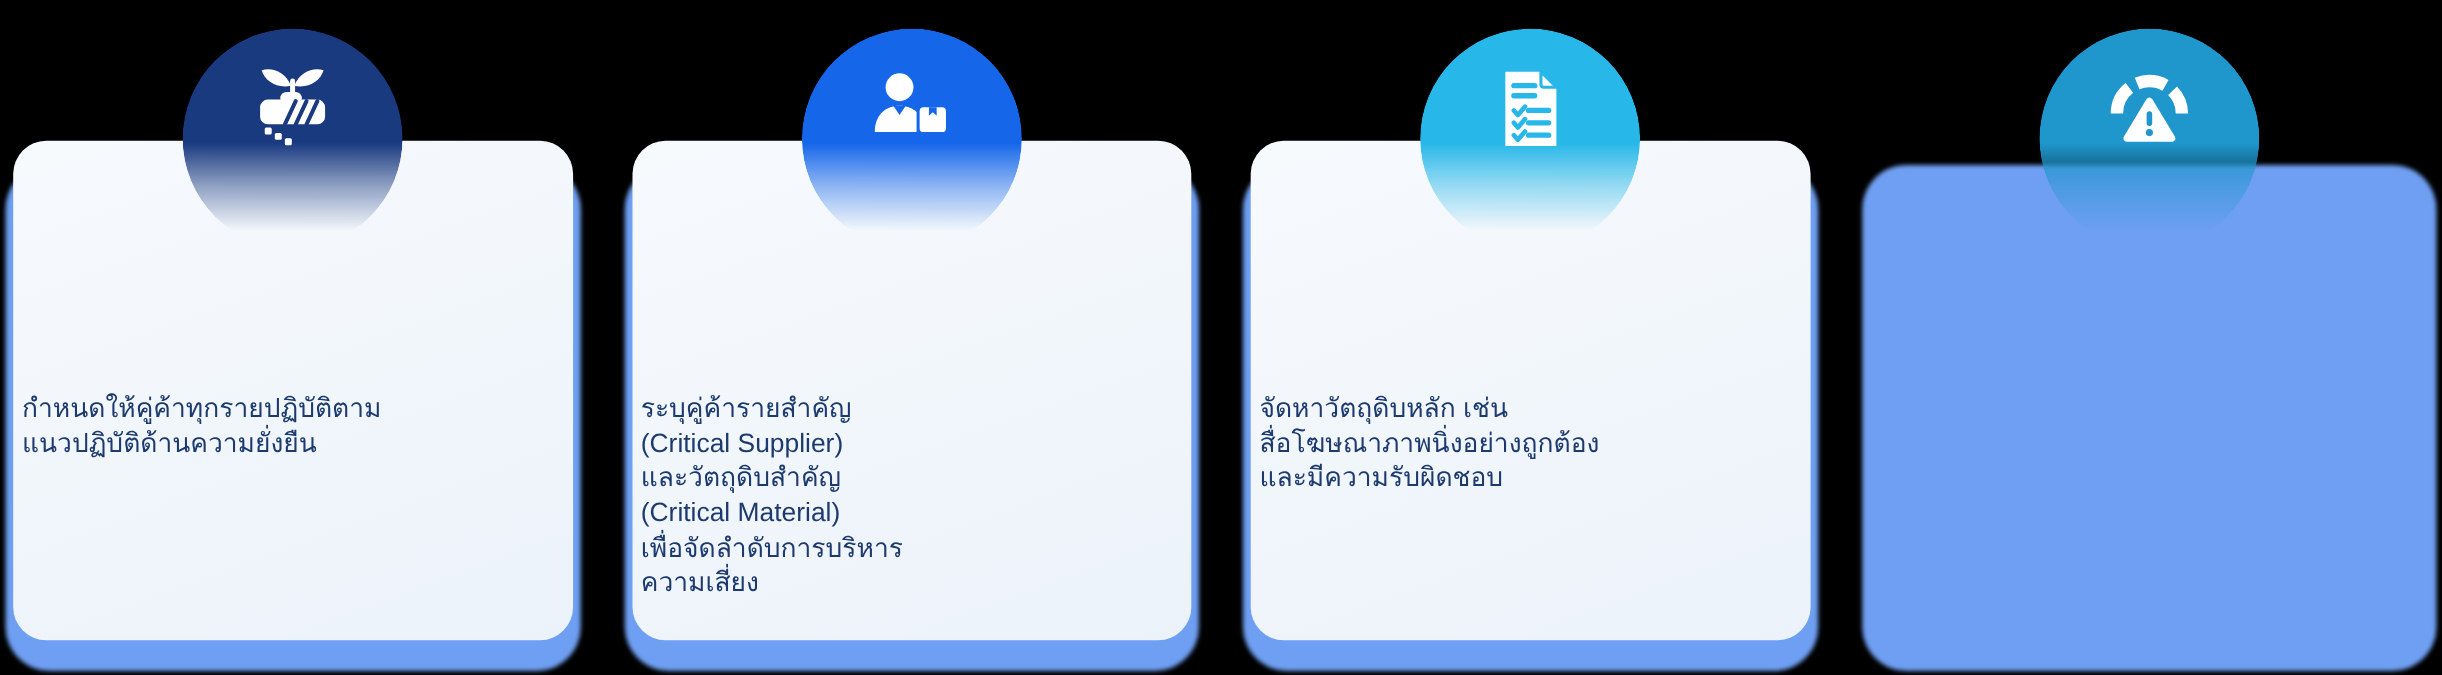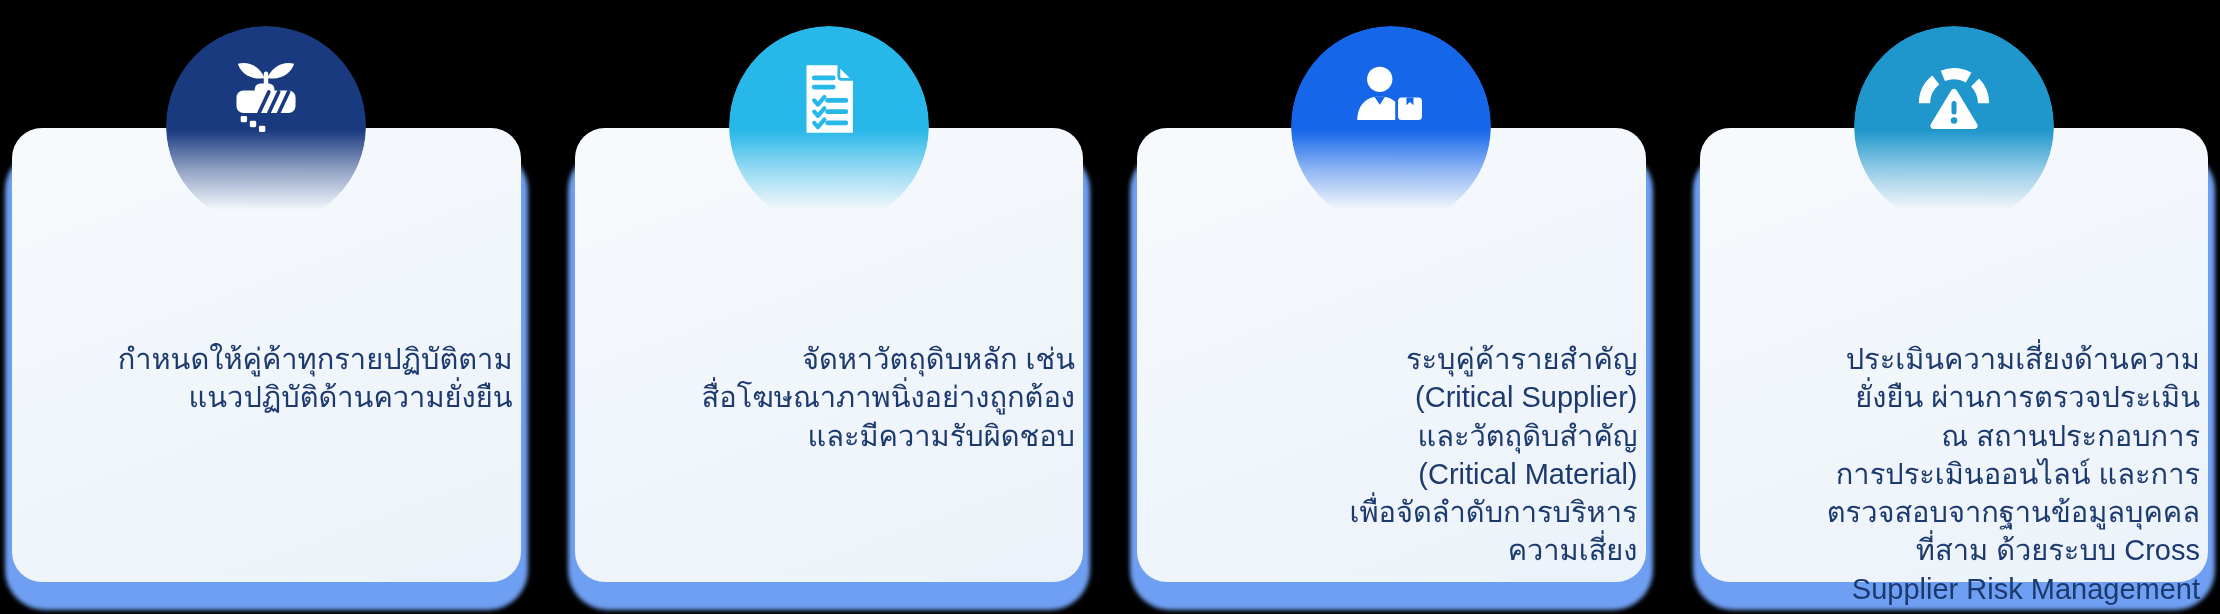--- a/index.html
+++ b/index.html
@@ -26,23 +26,23 @@
     width:200px;height:200px;border-radius:50%;
     background:var(--circle-color,#1a3a80);
     -webkit-mask-image:linear-gradient(180deg,#000 0%,#000 52%,rgba(0,0,0,.45) 72%,transparent 92%);
     mask-image:linear-gradient(180deg,#000 0%,#000 52%,rgba(0,0,0,.45) 72%,transparent 92%);
   }
   .icon-circle svg{
     position:absolute;top:28px;left:50%;transform:translateX(-50%);
     width:90px;height:90px;display:block;
   }
   .card-text{
-    position:absolute;top:212px;left:8px;right:8px;
-    text-align:right;white-space:pre-line;
-    color:#1c3a6e;font-size:29px;line-height:1.32;font-weight:500;
+    position:absolute;top:228px;left:8px;right:8px;
+    text-align:left;white-space:pre-line;
+    color:#1c3a6e;font-size:24px;line-height:1.32;font-weight:500;
   }
 </style>
 </head>
 <body>
 
 <div class="cards-row">
 
   <div class="card-col" style="--circle-color: #1a3a80;">
     <div class="card-shadow"></div>
     <div class="card">
@@ -63,20 +63,41 @@
         </g>
         <g fill="#fff">
           <rect x="14" y="44" width="4.5" height="4.5" rx="1"></rect>
           <rect x="20.5" y="47.5" width="4.5" height="4.5" rx="1"></rect>
           <rect x="27" y="51" width="4.5" height="4.5" rx="1"></rect>
         </g>
       </svg>
     </div>
   </div>
 
+  <div class="card-col" style="--circle-color: #1566e9;">
+    <div class="card-shadow"></div>
+    <div class="card">
+      <div class="card-text">ระบุคู่ค้ารายสำคัญ
+(Critical Supplier)
+และวัตถุดิบสำคัญ
+(Critical Material)
+เพื่อจัดลำดับการบริหาร
+ความเสี่ยง</div>
+    </div>
+    <div class="icon-circle">
+      <svg viewBox="0 0 64 64">
+        <circle cx="24" cy="18" r="9" fill="#fff"></circle>
+        <path fill="#fff" d="M8 47 C8 36 15 30 24 30 C28.5 30 32.5 31.6 35 34 L35 47 Z"></path>
+        <path fill="var(--circle-color)" d="M20 30 L24 36 L28 30 Z"></path>
+        <rect x="37" y="31" width="17" height="16" rx="2.5" fill="#fff"></rect>
+        <path fill="var(--circle-color)" d="M43 31 v5.5 l2.5 -2.3 l2.5 2.3 V31 Z"></path>
+      </svg>
+    </div>
+  </div>
+
   <div class="card-col" style="--circle-color: #27b7e8;">
     <div class="card-shadow"></div>
     <div class="card">
       <div class="card-text">จัดหาวัตถุดิบหลัก เช่น
 สื่อโฆษณาภาพนิ่งอย่างถูกต้อง
 และมีความรับผิดชอบ</div>
     </div>
     <div class="icon-circle">
       <svg viewBox="0 0 64 64">
         <path fill="#fff" d="M16 8 H39 L49 18 V56 H16 Z"></path>
@@ -90,52 +111,22 @@
         </g>
         <g stroke="var(--circle-color)" stroke-width="3" stroke-linecap="round" stroke-linejoin="round" fill="none">
           <path d="M21.5 33 l2.6 3 l4.6 -5.4"></path>
           <path d="M21.5 41 l2.6 3 l4.6 -5.4"></path>
           <path d="M21.5 49 l2.6 3 l4.6 -5.4"></path>
         </g>
       </svg>
     </div>
   </div>
 
-  <div class="card-col" style="--circle-color: #1566e9;">
-    <div class="card-shadow"></div>
-    <div class="card">
-      <div class="card-text">ระบุคู่ค้ารายสำคัญ
-(Critical Supplier)
-และวัตถุดิบสำคัญ
-(Critical Material)
-เพื่อจัดลำดับการบริหาร
-ความเสี่ยง</div>
-    </div>
-    <div class="icon-circle">
-      <svg viewBox="0 0 64 64">
-        <circle cx="24" cy="18" r="9" fill="#fff"></circle>
-        <path fill="#fff" d="M8 47 C8 36 15 30 24 30 C28.5 30 32.5 31.6 35 34 L35 47 Z"></path>
-        <path fill="var(--circle-color)" d="M20 30 L24 36 L28 30 Z"></path>
-        <rect x="37" y="31" width="17" height="16" rx="2.5" fill="#fff"></rect>
-        <path fill="var(--circle-color)" d="M43 31 v5.5 l2.5 -2.3 l2.5 2.3 V31 Z"></path>
-      </svg>
-    </div>
-  </div>
-
   <div class="card-col" style="--circle-color: #1f96cc;">
     <div class="card-shadow"></div>
-    <div class="card">
-      <div class="card-text">ประเมินความเสี่ยงด้านความ
-ยั่งยืน ผ่านการตรวจประเมิน
-ณ สถานประกอบการ
-การประเมินออนไลน์ และการ
-ตรวจสอบจากฐานข้อมูลบุคคล
-ที่สาม ด้วยระบบ Cross
-Supplier Risk Management</div>
-    </div>
     <div class="icon-circle">
       <svg viewBox="0 0 64 64">
         <path d="M11 35 A21 21 0 0 1 53 35" fill="none" stroke="#fff" stroke-width="8" stroke-dasharray="19 5.8"></path>
         <path fill="#fff" stroke="#fff" stroke-width="4.5" stroke-linejoin="round" d="M32 27 L46.5 51 H17.5 Z"></path>
         <rect x="30.2" y="33.5" width="3.6" height="9.5" rx="1.8" fill="var(--circle-color)"></rect>
         <circle cx="32" cy="47.3" r="2.3" fill="var(--circle-color)"></circle>
       </svg>
     </div>
   </div>
 

